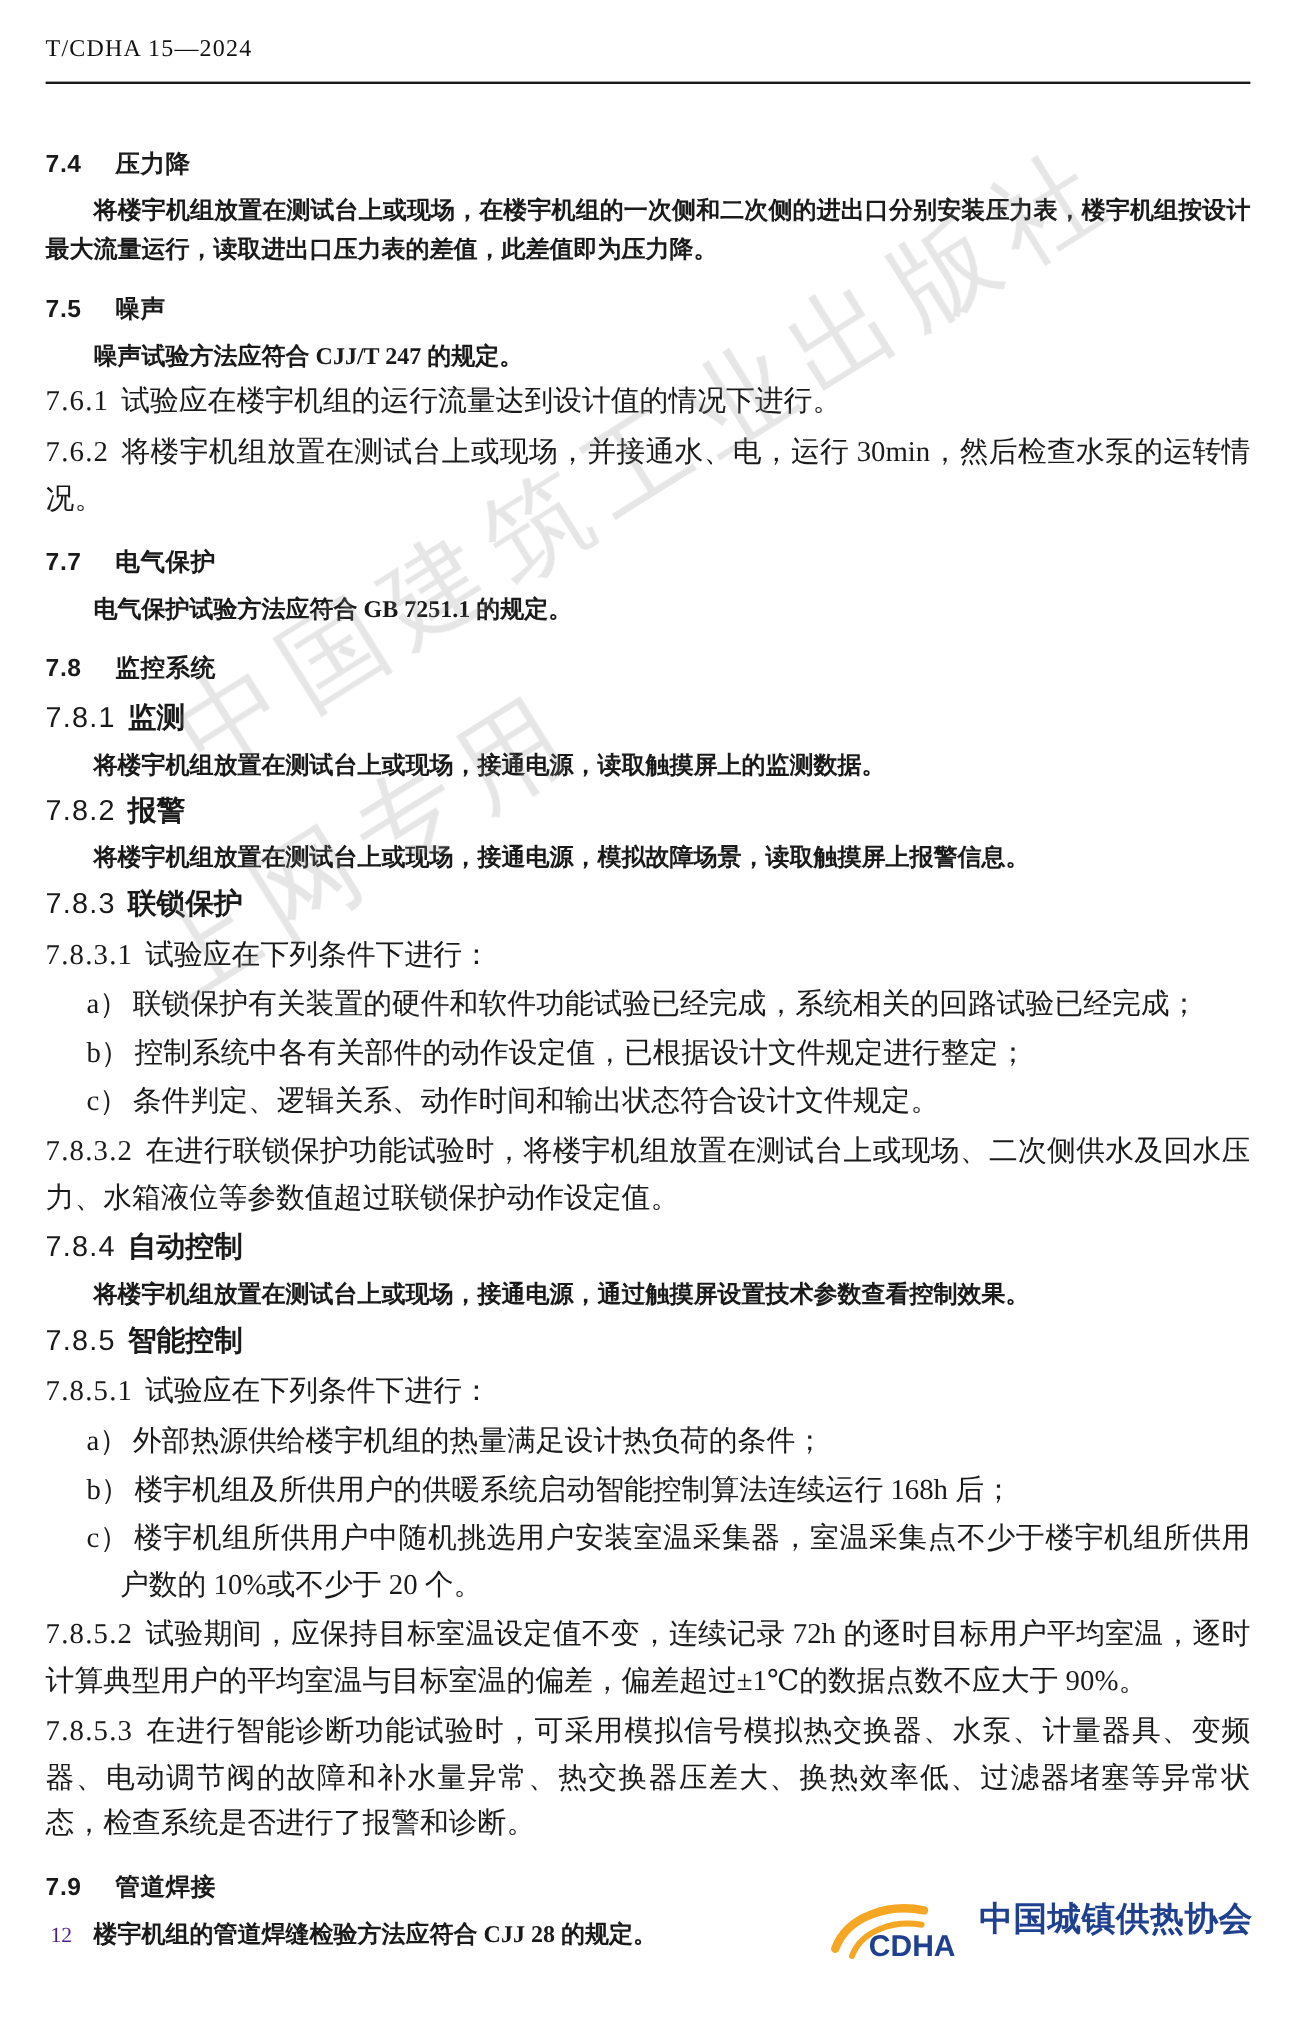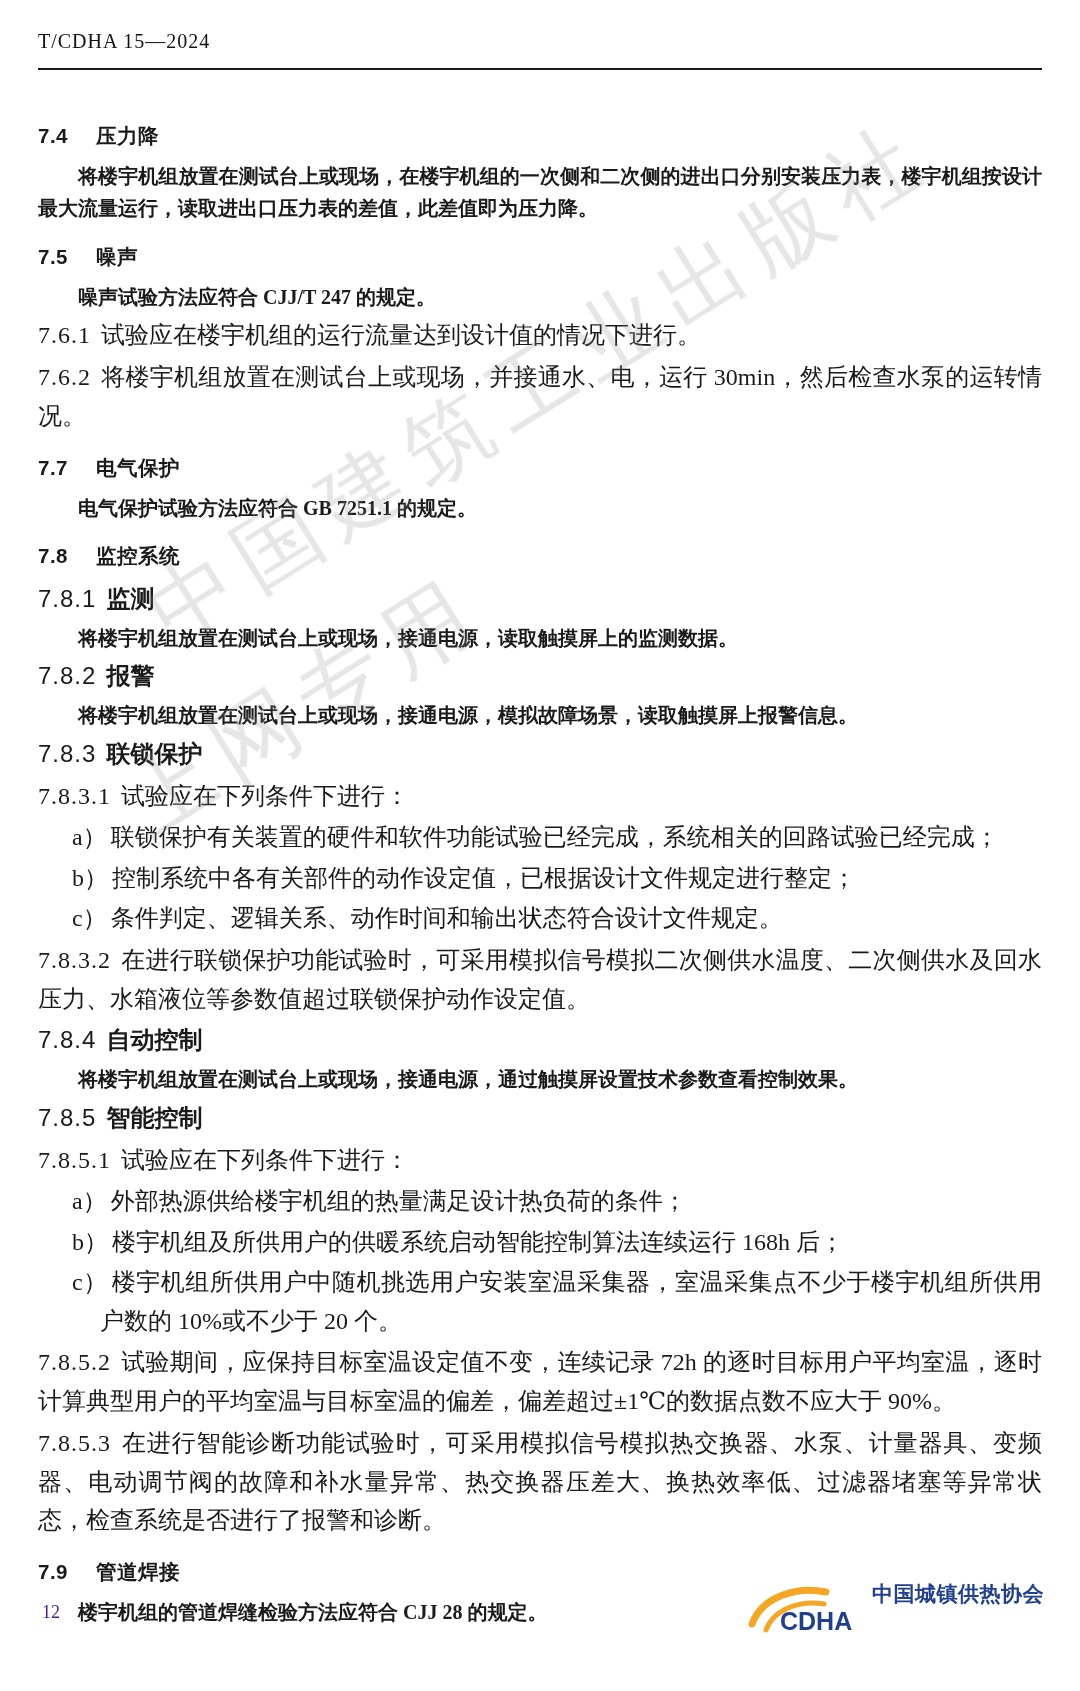--- a/index.html
+++ b/index.html
@@ -140,21 +140,21 @@
     align-items: flex-start;
     gap: 10px;
   }
   .logo-mark {
     position: relative;
     width: 118px;
     height: 58px;
   }
   .logo-text {
     font-family: "Liberation Sans", "DejaVu Sans", sans-serif;
-    font-size: 21px;
+    font-size: 28px;
     color: #1f3f8f;
     letter-spacing: 0.5px;
     font-weight: bold;
   }
 </style>
 </head>
 <body>
 
 <div class="page">
 
@@ -212,21 +212,21 @@
         <span class="mk">a）</span><span>联锁保护有关装置的硬件和软件功能试验已经完成，系统相关的回路试验已经完成；</span>
       </p>
       <p class="sub-item">
         <span class="mk">b）</span><span>控制系统中各有关部件的动作设定值，已根据设计文件规定进行整定；</span>
       </p>
       <p class="sub-item">
         <span class="mk">c）</span><span>条件判定、逻辑关系、动作时间和输出状态符合设计文件规定。</span>
       </p>
 
       <p class="numbered">
-        <span class="lbl">7.8.3.2</span><span>在进行联锁保护功能试验时，可采用模拟信号模拟二次侧供水温度、二次侧供水及回水压力、水箱液位等参数值超过联锁保护动作设定值。</span>
+        <span class="lbl">7.8.3.2</span><span>在进行联锁保护功能试验时，将楼宇机组放置在测试台上或现场、二次侧供水及回水压力、水箱液位等参数值超过联锁保护动作设定值。</span>
       </p>
 
       <p class="numbered">
         <span class="lbl b">7.8.4</span><span class="ttl">自动控制</span>
       </p>
       <p class="para indent">将楼宇机组放置在测试台上或现场，接通电源，通过触摸屏设置技术参数查看控制效果。</p>
 
       <p class="numbered">
         <span class="lbl b">7.8.5</span><span class="ttl">智能控制</span>
       </p>

